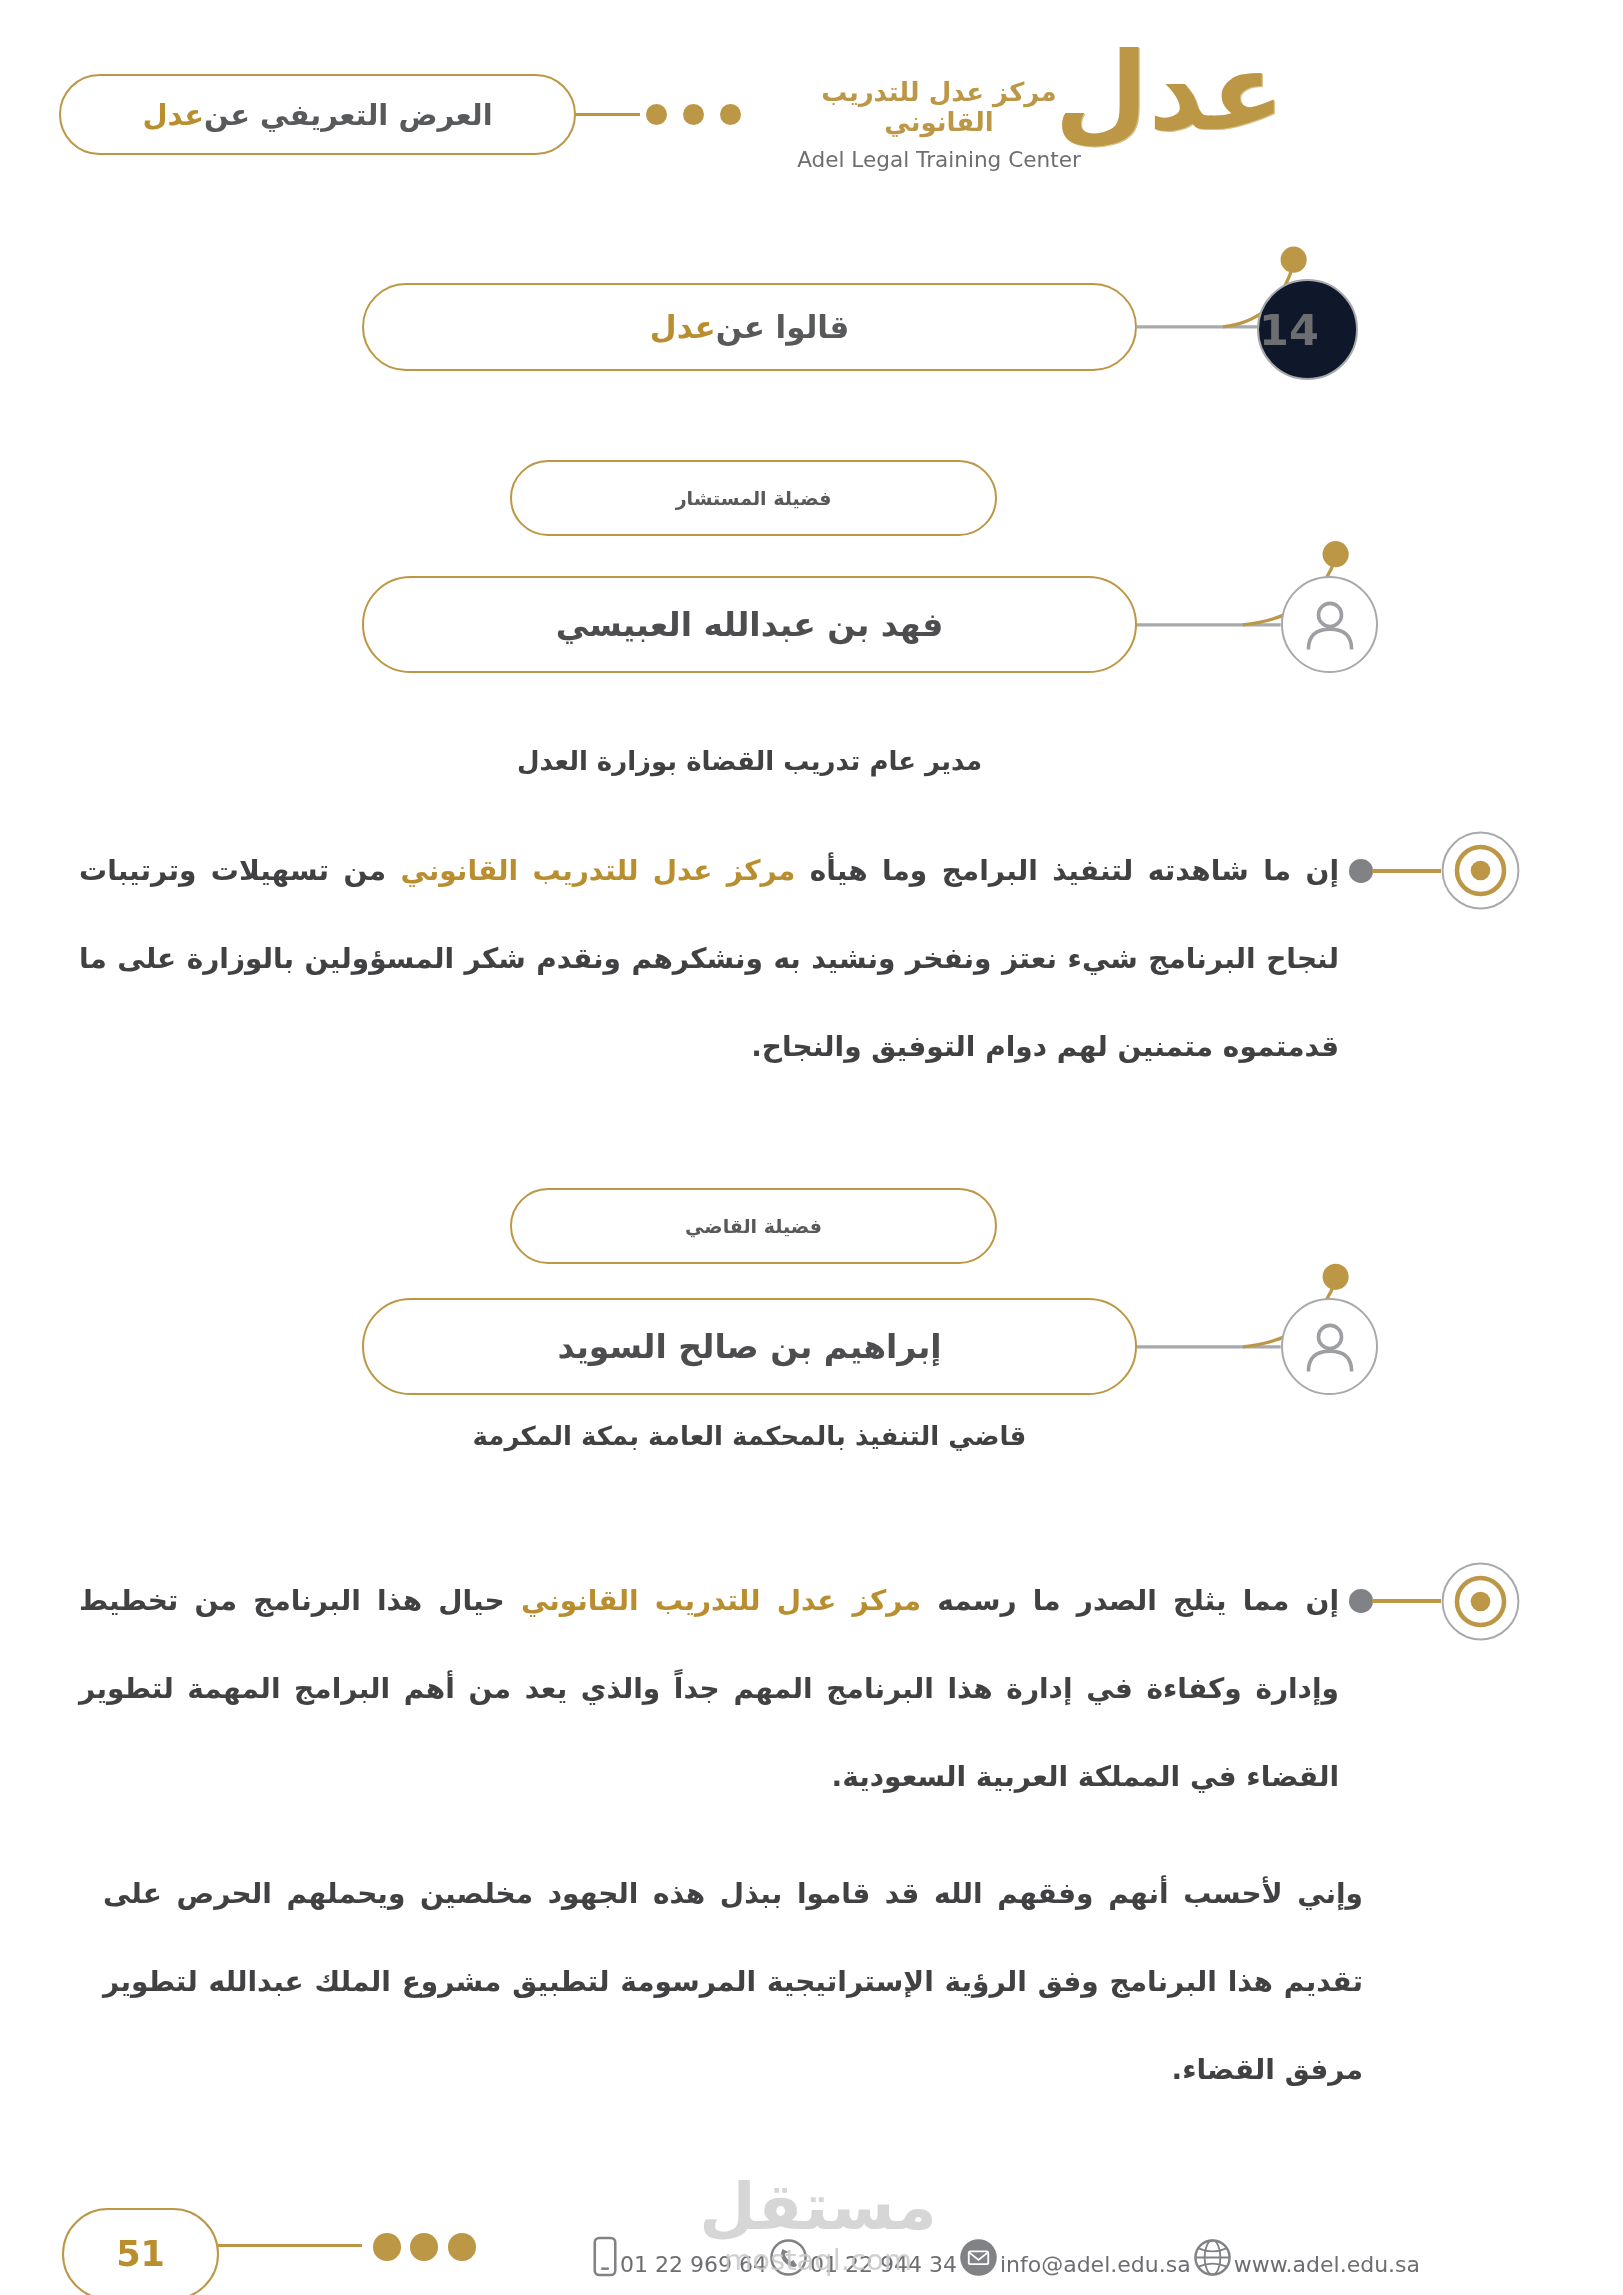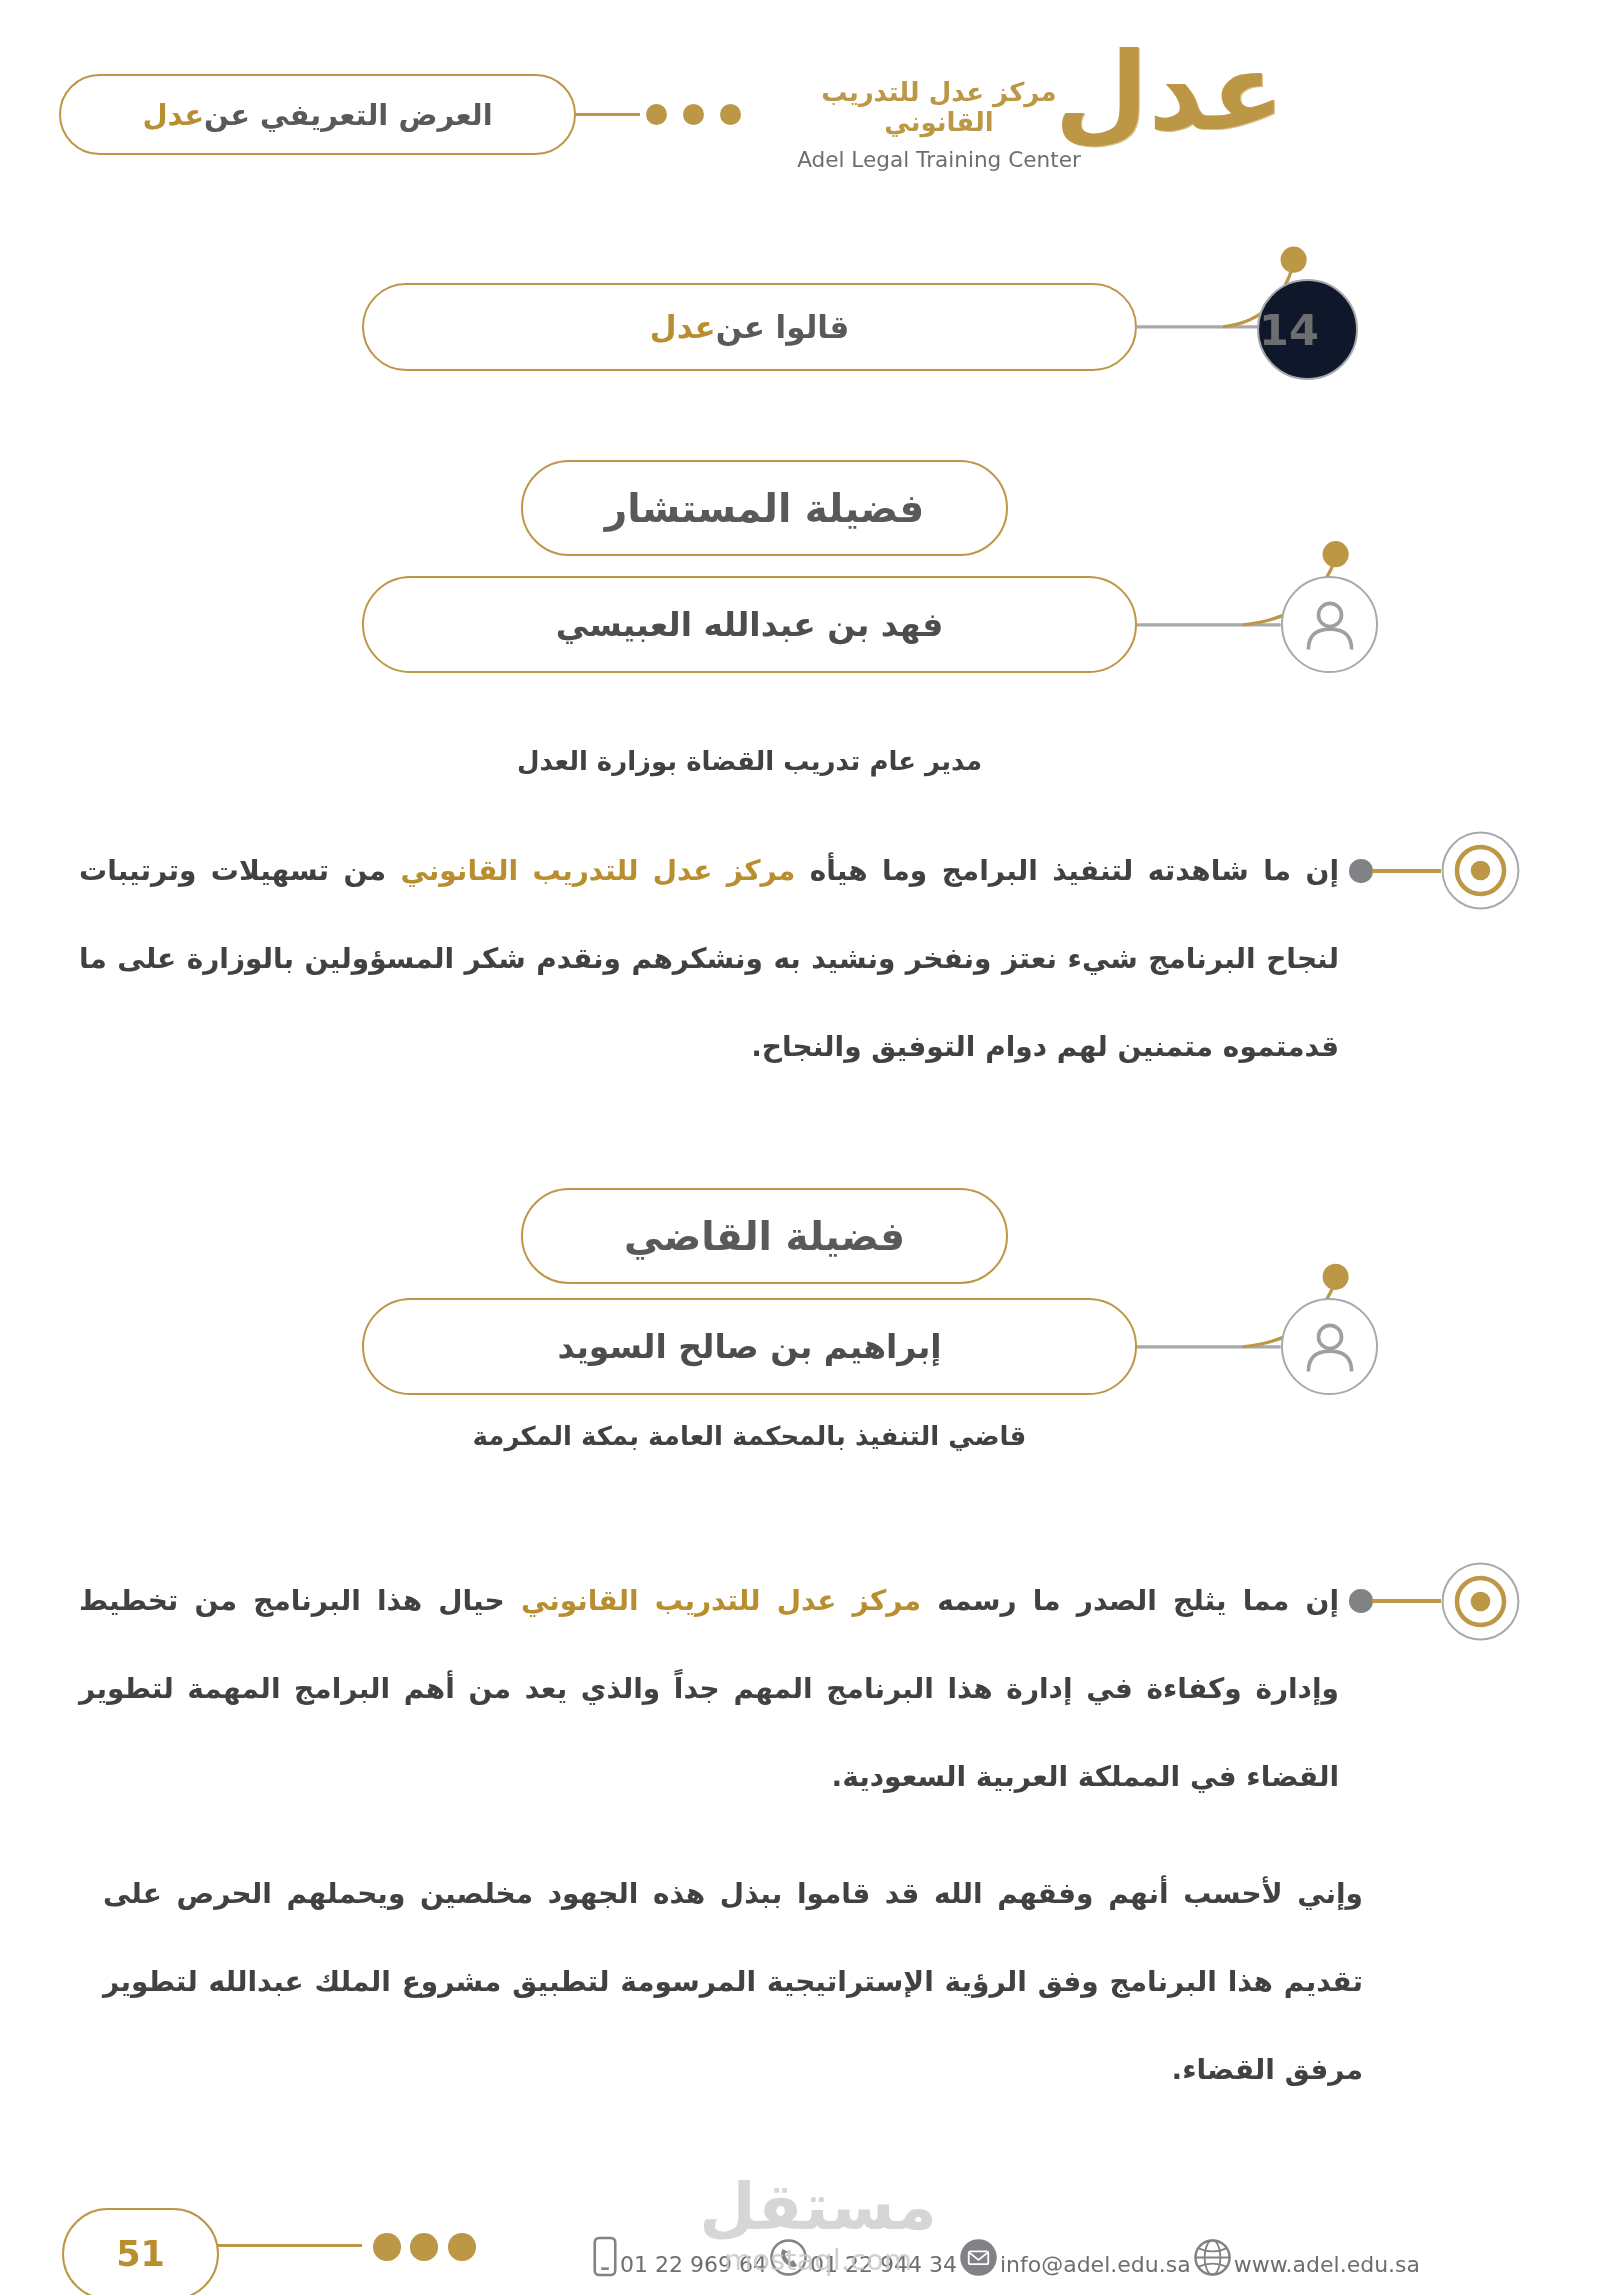--- a/index.html
+++ b/index.html
@@ -39,21 +39,21 @@
   .vision-digit { font-size:77px; font-weight:bold; color:#9D9FA2; line-height:1; }
 
   .section-pill { left:362px; top:283px; width:775px; height:88px; font-size:31px; }
   .num-circle {
     position:absolute; left:1257px; top:279px; width:101px; height:101px;
     border:2.6px solid #A7A9AC; border-radius:50%; background:#0f172a;
     display:flex; align-items:center; justify-content:flex-start;
     font-size:43px; font-weight:bold; color:#6D6E71; direction:ltr;
   }
 
-  .role-pill { width:487px; height:96px; font-size:39px; left:521px; }
+  .role-pill { width:487px; height:76px; font-size:19px; left:510px; }
   .name-pill { width:775px; height:97px; font-size:33px; left:362px; color:#4D4D4F; }
   .avatar {
     position:absolute; left:1281px; width:97px; height:97px; border:2.6px solid #A7A9AC;
     border-radius:50%; background:#fff; display:flex; align-items:center; justify-content:center;
   }
   .caption { position:absolute; left:362px; width:775px; text-align:center;
     font-size:26px; font-weight:bold; color:#414042; }
 
   .para {
     position:absolute; left:79px; width:1260px; direction:rtl; text-align:justify;

